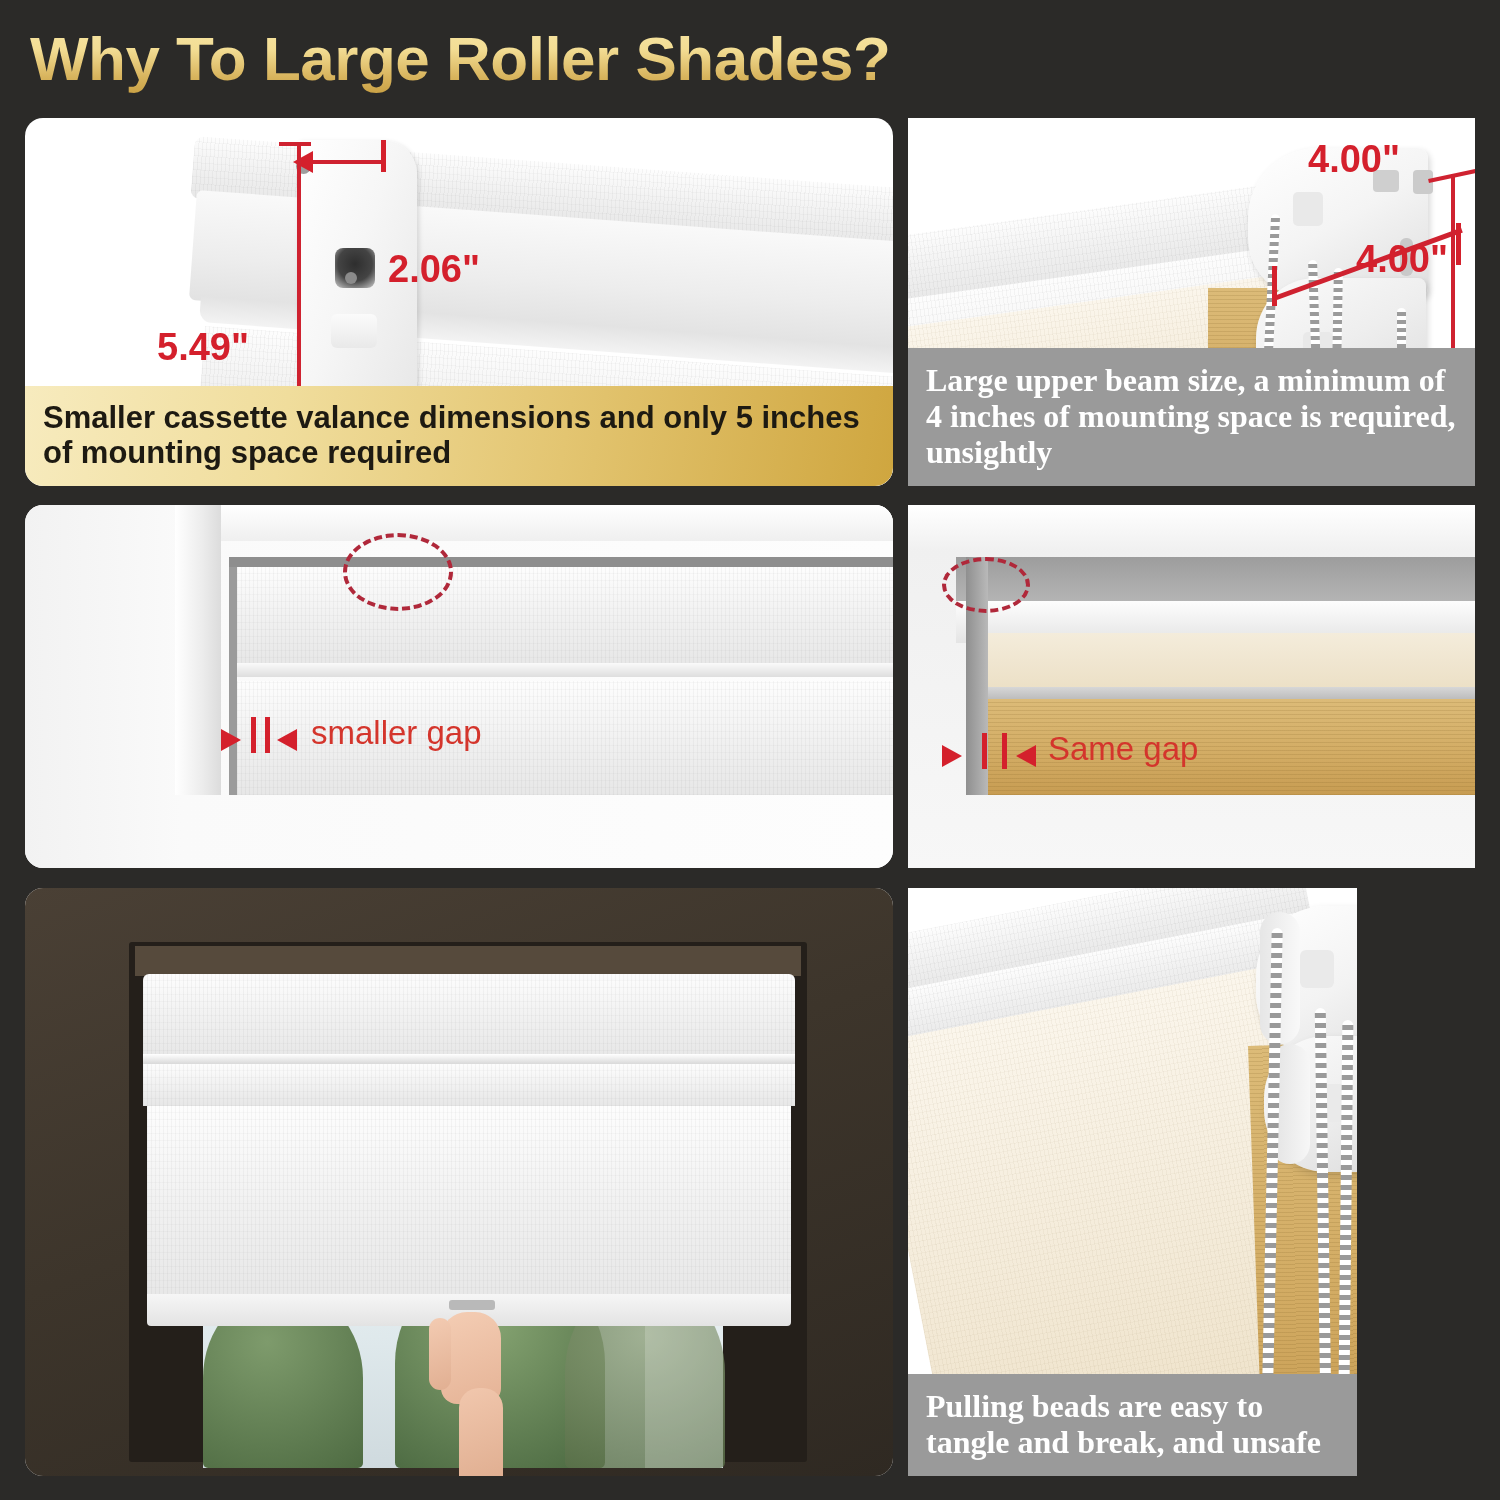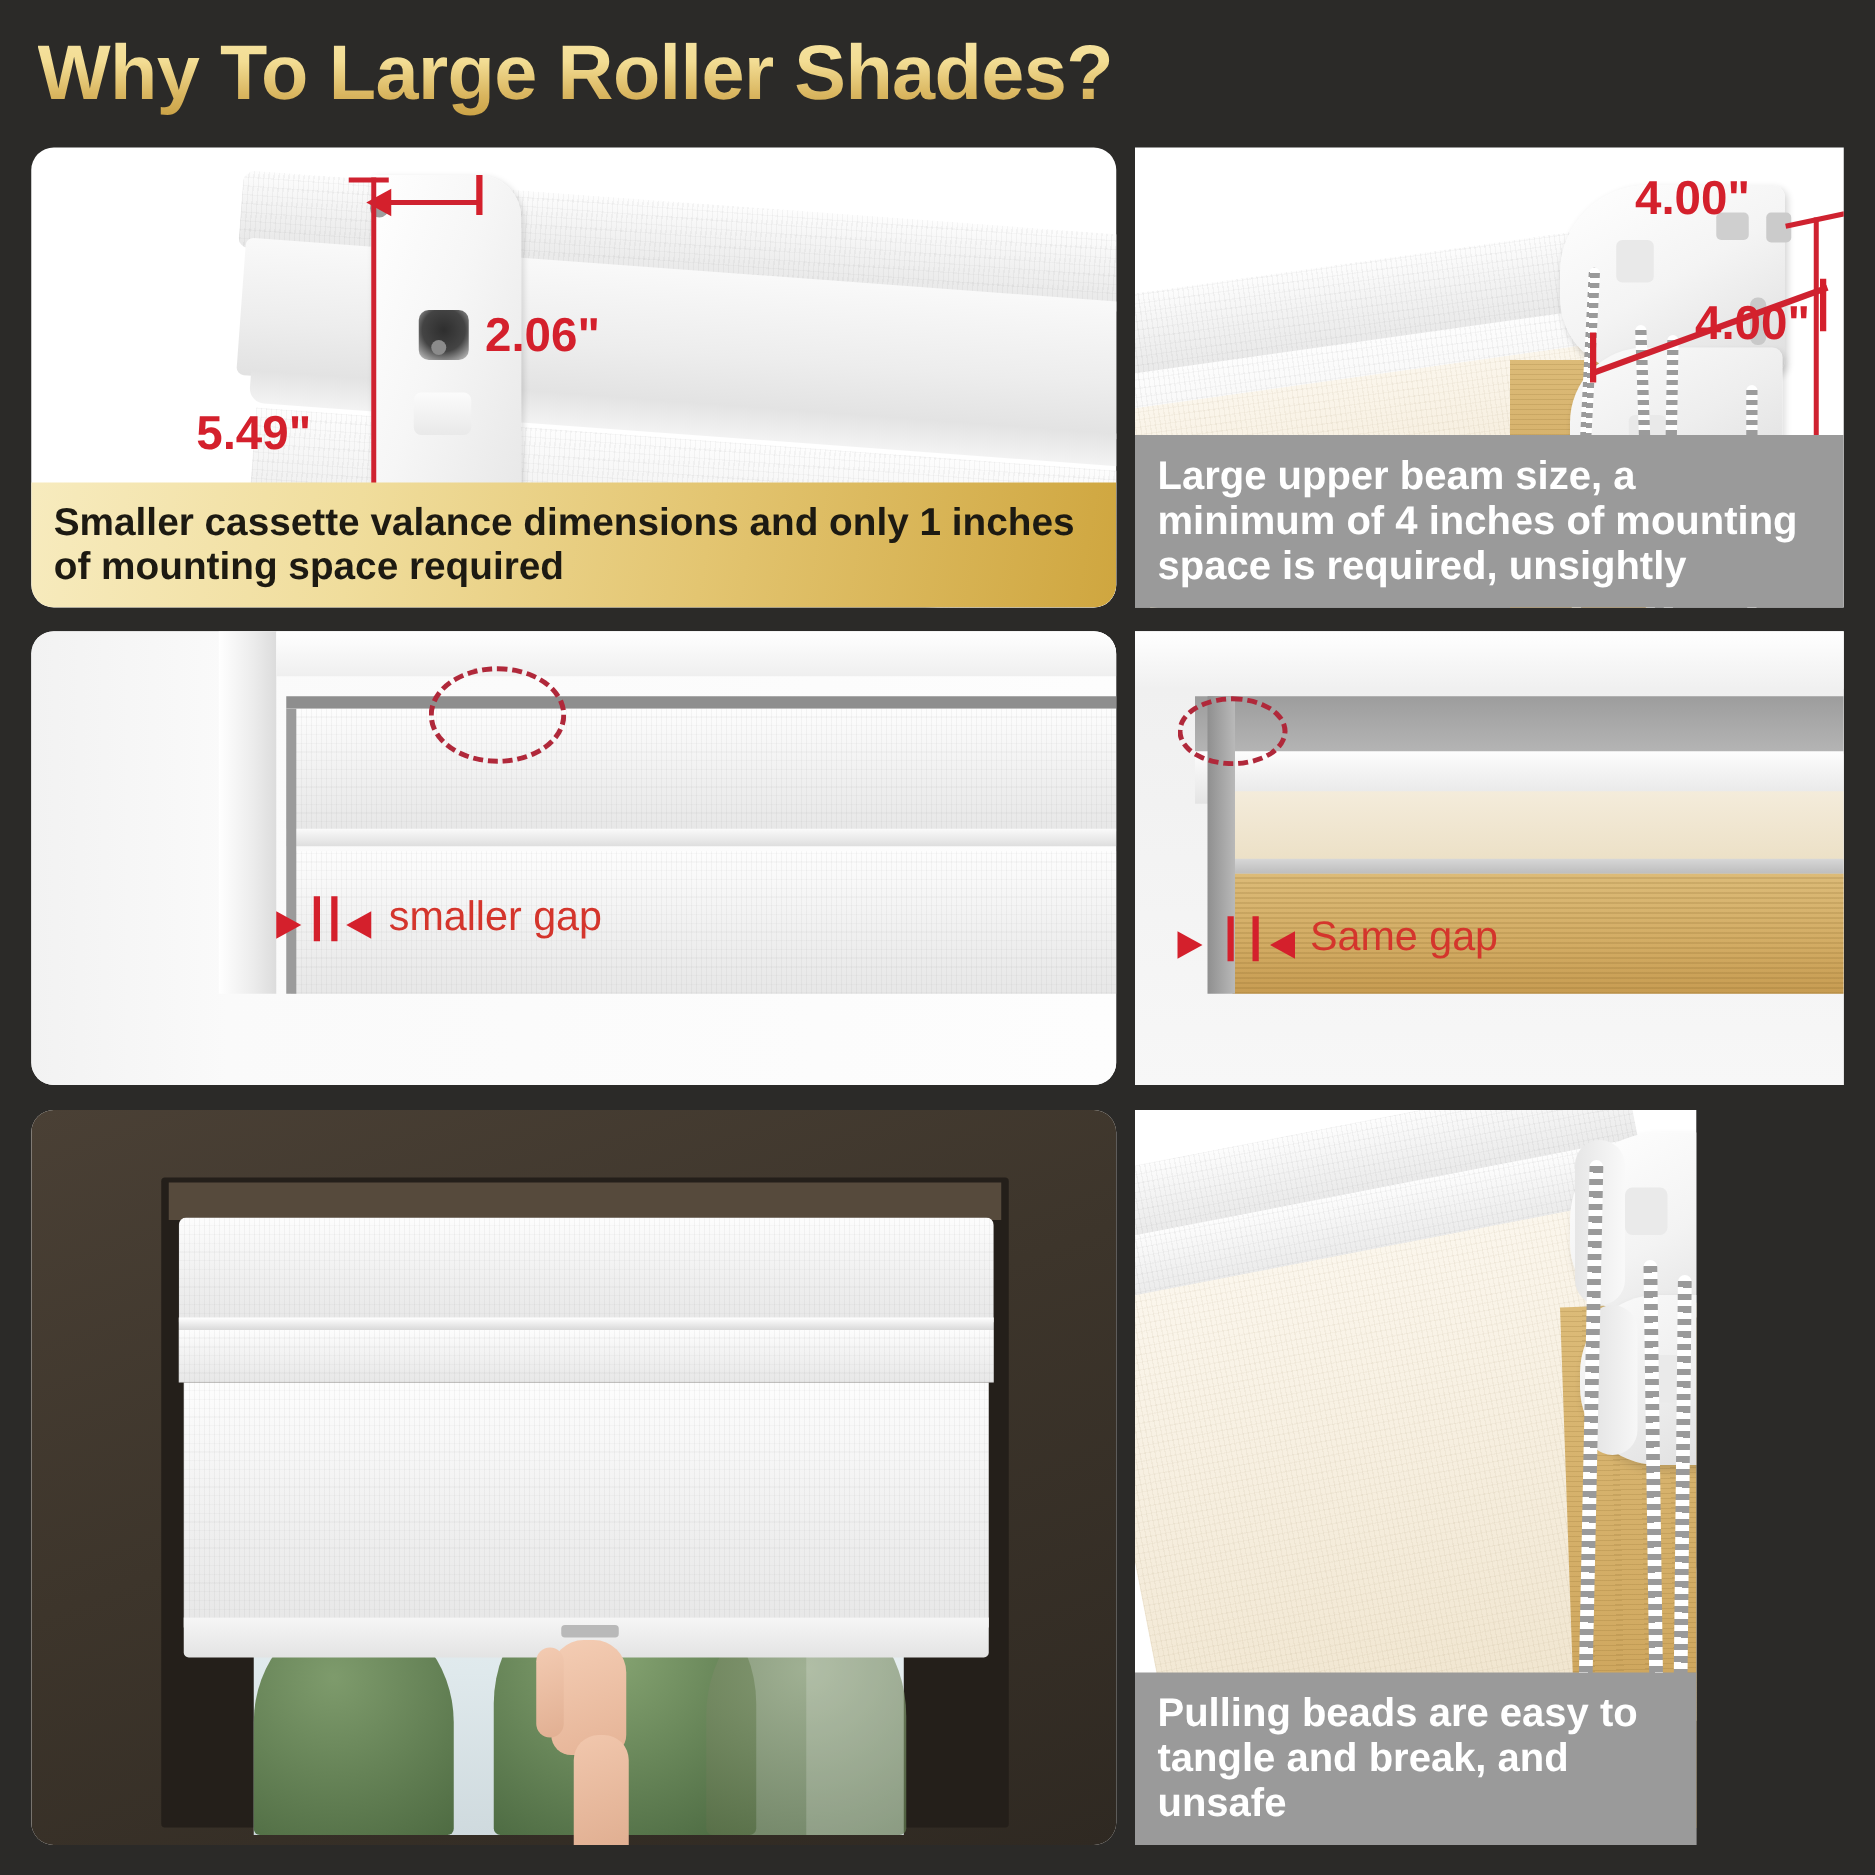--- a/index.html
+++ b/index.html
@@ -30,21 +30,21 @@
   
   .cap{
     position:absolute; left:0; right:0; bottom:0;
     padding:14px 18px 16px 18px;
     font-size:31px; font-weight:bold; line-height:1.13;
   }
   .cap.gold{
     background:linear-gradient(100deg,#f7ebbe 0%,#f0dd9c 30%,#e3c571 62%,#cfa63f 100%);
     color:#1d1a12; border-radius:0 0 18px 18px;
   }
-  .cap.gray{ background:#9a9a9a; color:#ffffff; font-size:32px; }
+  .cap.gray{ background:#9a9a9a; color:#ffffff; font-size:32px;font-family:Liberation Serif, serif; }
 
   
   .fabric-white{
     background:
       repeating-linear-gradient(90deg, rgba(0,0,0,.035) 0 1px, rgba(255,255,255,0) 1px 4px),
       repeating-linear-gradient(0deg, rgba(0,0,0,.025) 0 1px, rgba(255,255,255,0) 1px 7px),
       linear-gradient(180deg,#fdfdfd 0%,#f0f0f0 55%,#e7e7e7 100%);
   }
   .fabric-cream{
     background:
@@ -96,21 +96,21 @@
       <div class="dim-line" style="left:272px;top:42px;width:86px;height:4px;"></div>
       <div class="arrow-l" style="left:268px;top:33px;"></div>
       <div class="tick" style="left:356px;top:22px;height:32px;"></div>
       <div class="dim-label" style="left:363px;top:130px;">2.06"</div>
 
       <div class="dim-line" style="left:272px;top:24px;width:4px;height:310px;"></div>
       <div class="dim-line" style="left:254px;top:24px;width:32px;height:4px;"></div>
       <div class="dim-line" style="left:254px;top:330px;width:32px;height:4px;"></div>
       <div class="dim-label" style="left:132px;top:208px;">5.49"</div>
     </div>
-    <div class="cap gold">Smaller cassette valance dimensions and only 1 inches of mounting space required</div>
+    <div class="cap gold">Smaller cassette valance dimensions and only 5 inches of mounting space required</div>
   </div>
 
   <div class="panel bad" style="left:908px; top:118px; width:567px; height:368px;">
     <div class="media">
 
       <div style="position:absolute;left:-10px;top:118px;width:400px;height:72px;transform:rotate(-8deg);transform-origin:left top;border-radius:8px;" class="fabric-white"></div>
       <div style="position:absolute;left:-10px;top:182px;width:400px;height:160px;transform:rotate(-8deg);transform-origin:left top;" class="fabric-white"></div>
       <div style="position:absolute;left:-10px;top:210px;width:400px;height:160px;transform:rotate(-8deg);transform-origin:left top;" class="fabric-cream"></div>
       <div style="position:absolute;left:300px;top:170px;width:110px;height:200px;" class="fabric-tan"></div>
 

